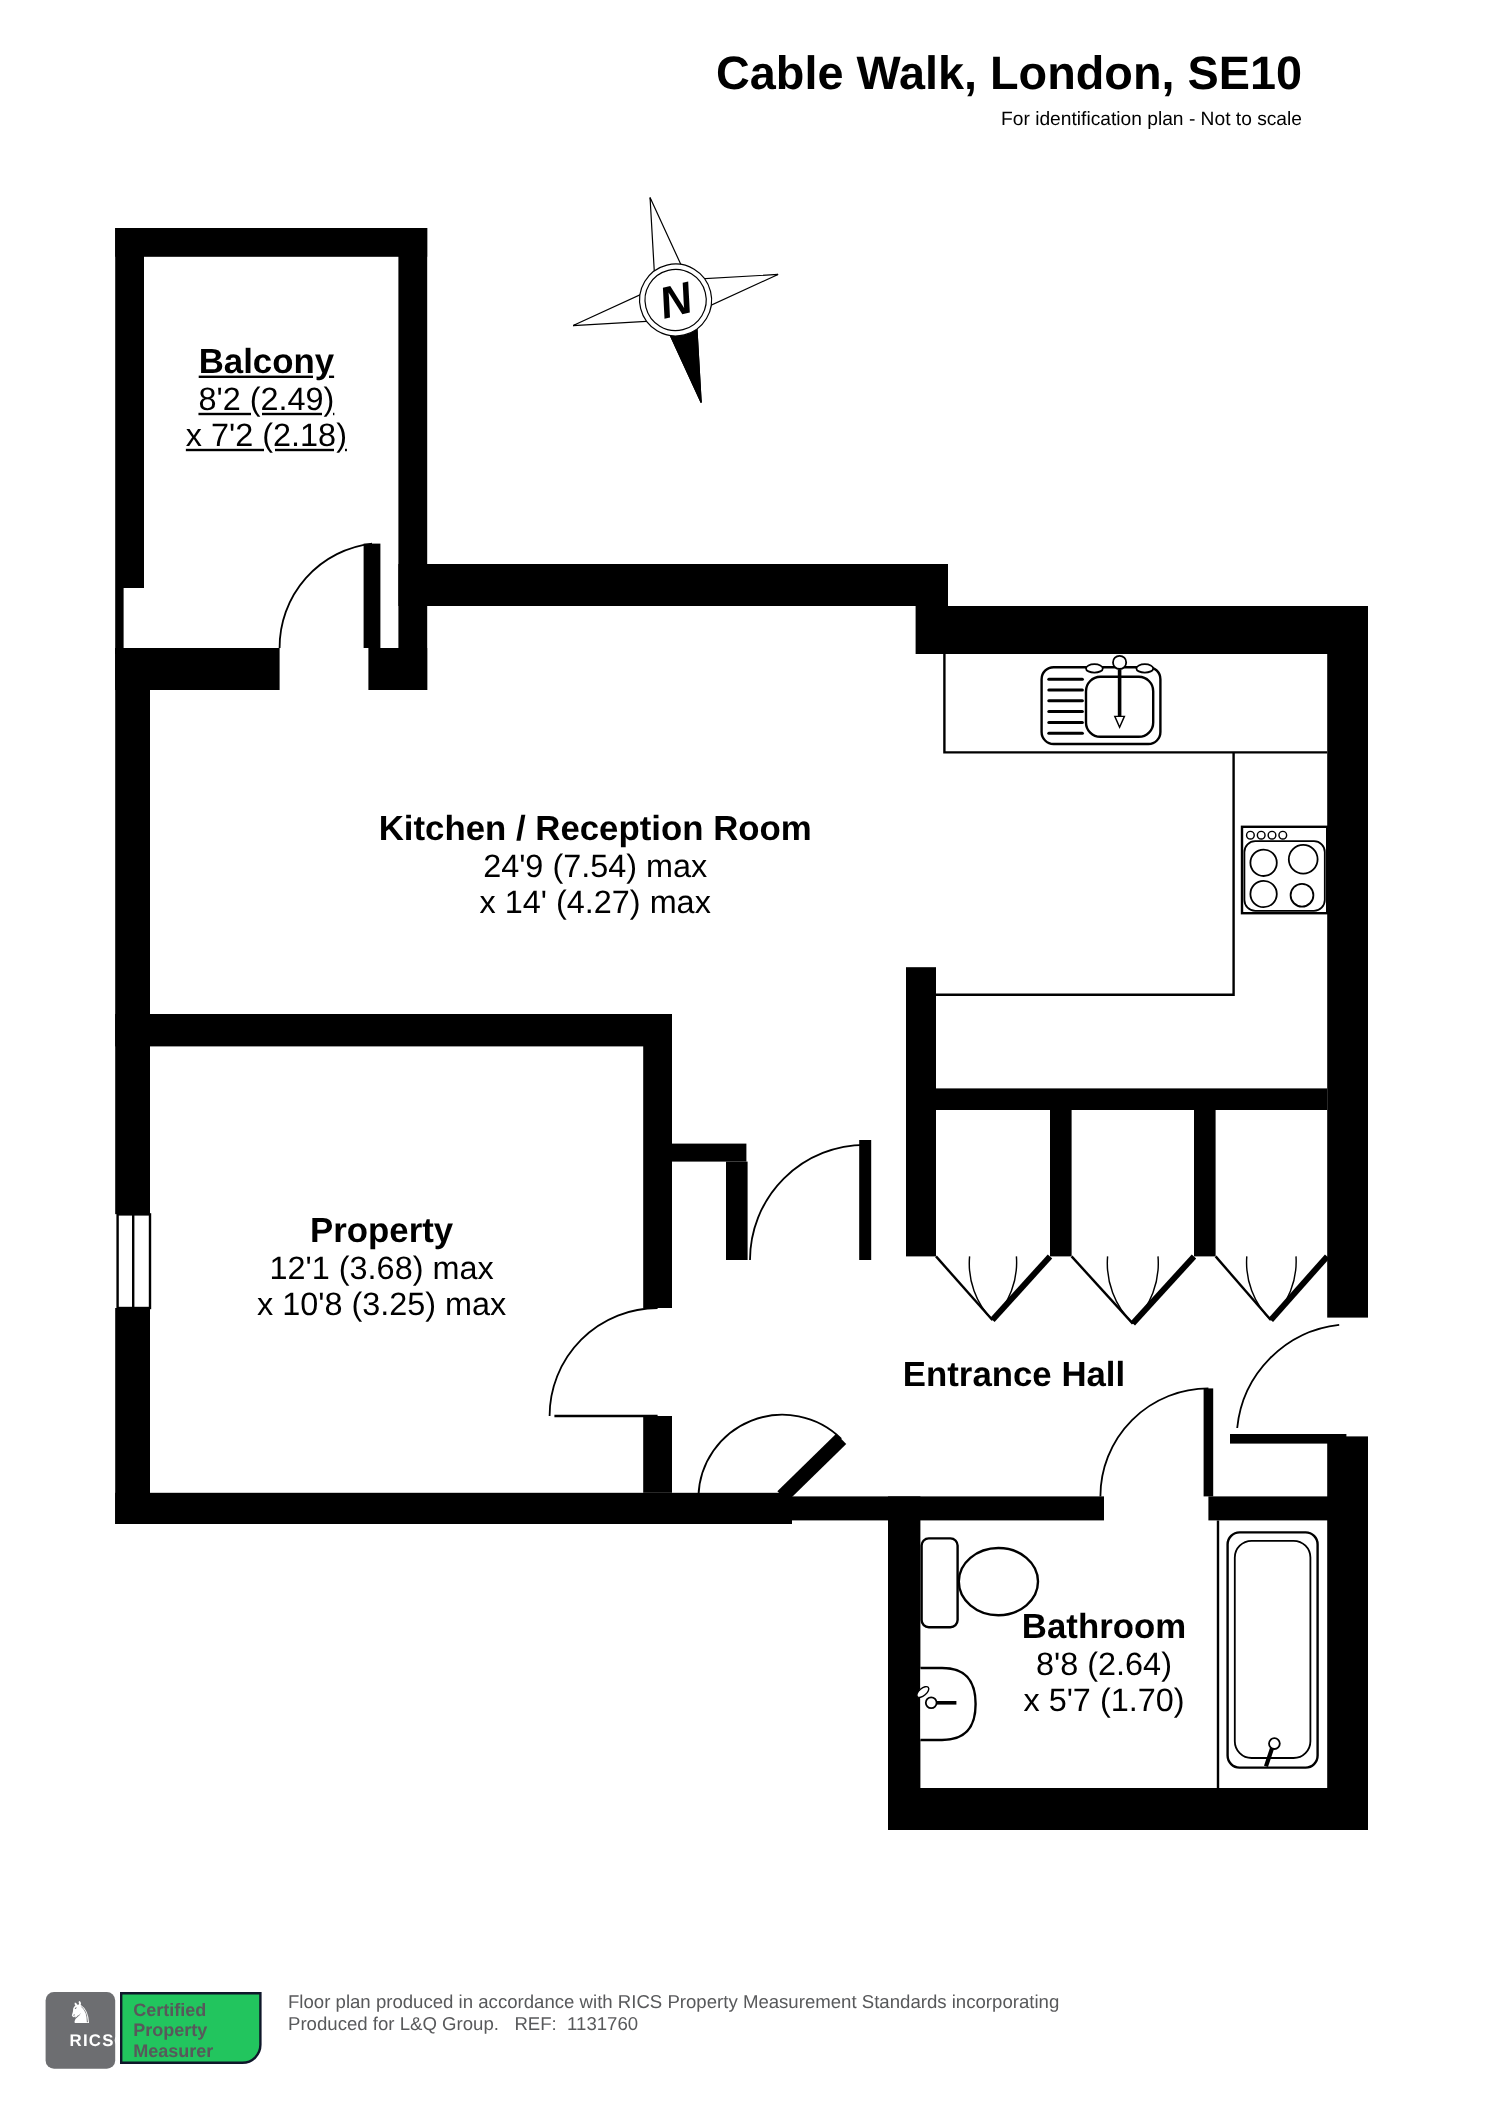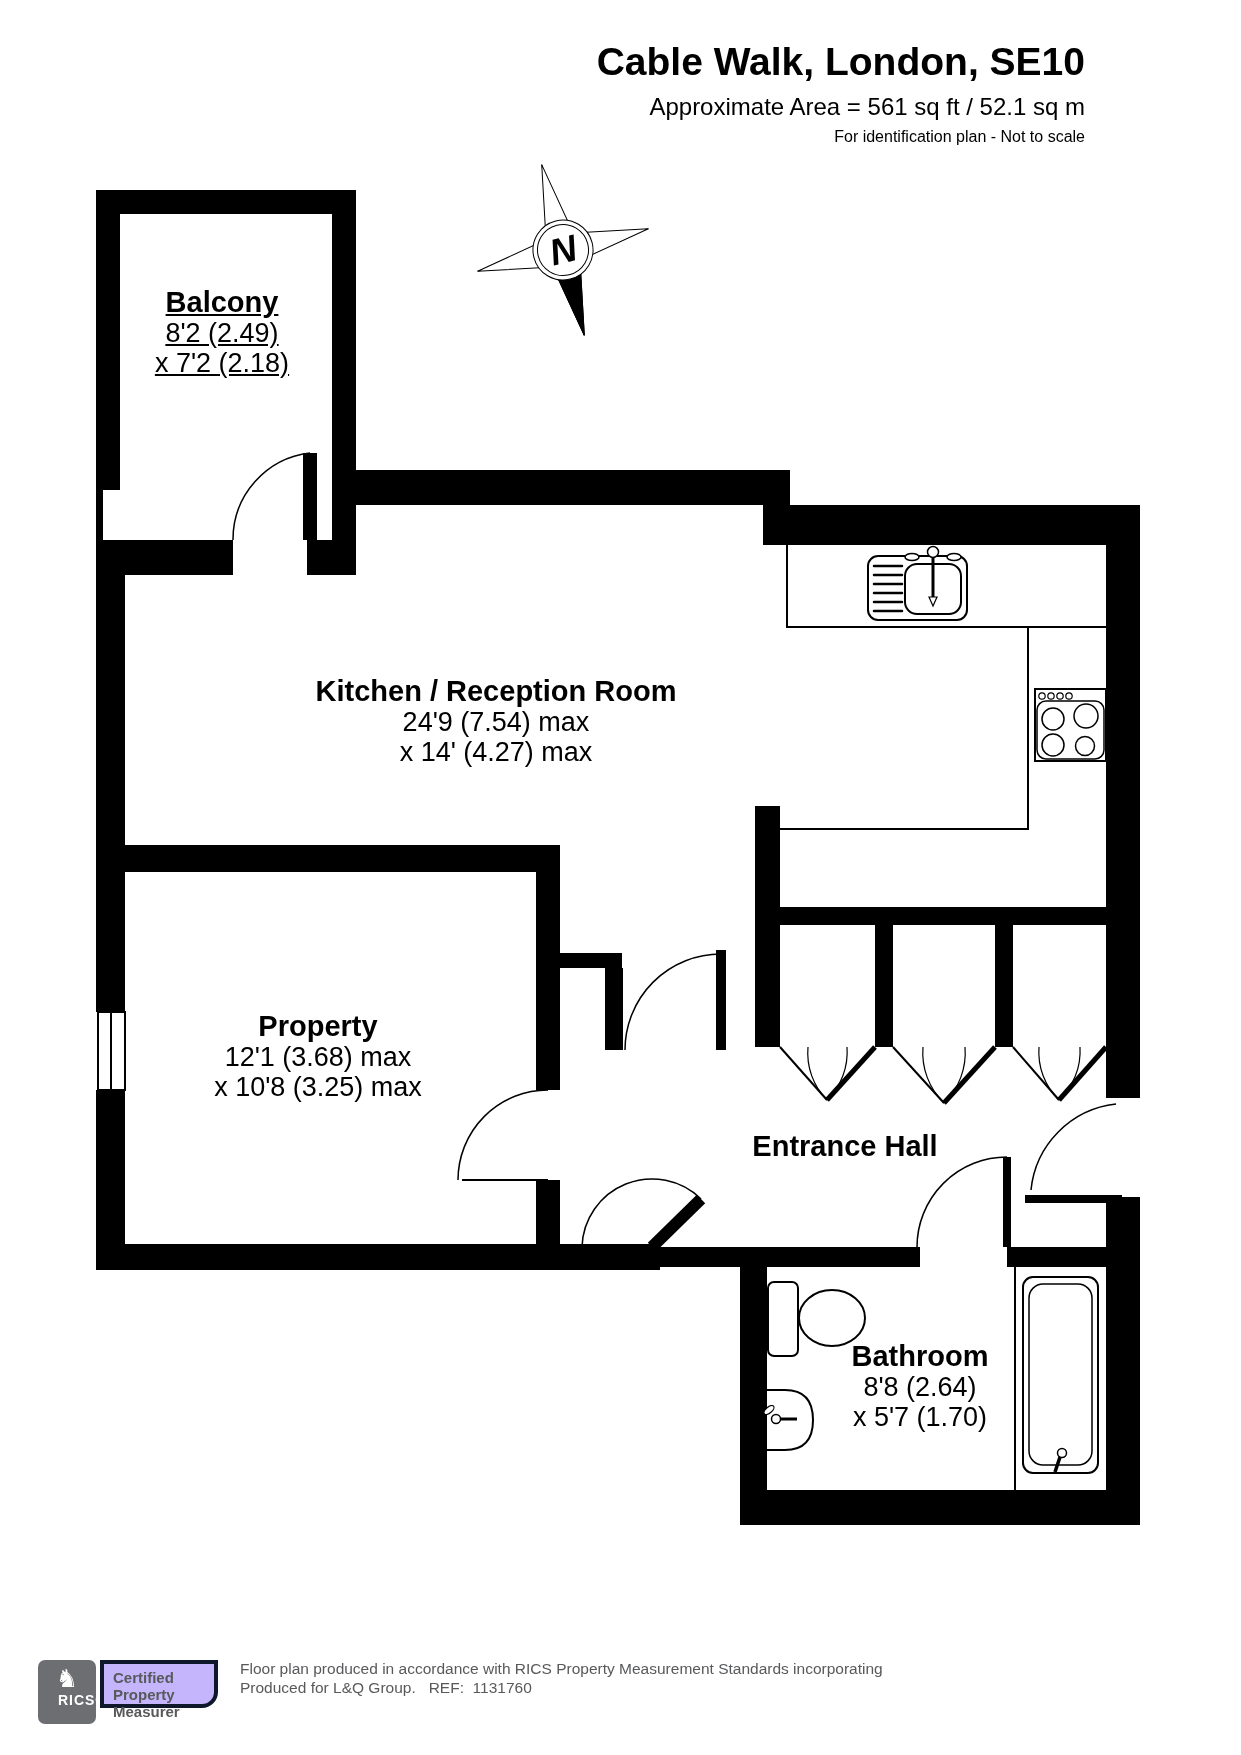--- a/index.html
+++ b/index.html
@@ -14,22 +14,22 @@
   
   .room-label{position:absolute;transform:translateX(-50%);text-align:center;line-height:30px;white-space:nowrap;}
   .room-name{font-size:29px;font-weight:bold;line-height:32px;}
   .room-dim{font-size:27px;}
   
   .footer{position:absolute;left:0;top:1652px;width:1241px;height:103px;}
   .rics-box{position:absolute;left:38px;top:8px;width:58px;height:64px;background:#6d6e71;
             border-radius:7px;color:#fff;text-align:center;}
   .rics-lion{font-size:25px;line-height:30px;display:block;margin-top:3px;}
   .rics-word{font-size:14px;font-weight:bold;letter-spacing:1px;display:block;line-height:14px;padding-left:20px;}
-  .badge-box{position:absolute;left:100px;top:8px;width:118px;height:48px;border:4px solid #0f172a;
-             border-radius:0 0 16px 0;background:#c4b5fd;padding:5px 0 0 9px;box-sizing:border-box;}
+  .badge-box{position:absolute;left:100px;top:8px;width:118px;height:60px;border:2px solid #0f172a;
+             border-radius:0 0 16px 0;background:#22c55e;padding:5px 0 0 9px;box-sizing:border-box;}
   .badge-line{font-size:15px;font-weight:bold;color:#58595b;line-height:17px;white-space:pre;}
   .foot-text{position:absolute;left:240px;top:7px;color:#58595b;font-size:15.5px;line-height:19px;}
   .foot-line{white-space:pre;}
 </style>
 </head>
 <body>
 
 <div class="page">
 
   <svg class="plan-svg" width="1241" height="1755" viewBox="0 0 1241 1755">
@@ -177,21 +177,20 @@
         <path d="M563 338 L577 264 L563 250 L549 264 Z" fill="#000"></path>
         <circle cx="563" cy="250" r="30"></circle>
         <circle cx="563" cy="250" r="25.5"></circle>
       </g>
       <text x="563" y="263" text-anchor="middle" font-size="37" font-weight="bold" font-style="italic" font-family="Liberation Sans, sans-serif" fill="#000">N</text>
     </g>
   </svg>
 
   <div class="header">
     <div class="title">Cable Walk, London, SE10</div>
-    <div class="area">Approximate Area = 561 sq ft / 52.1 sq m</div>
     <div class="disclaimer">For identification plan - Not to scale</div>
   </div>
 
   <div class="room-label" style="left:222px;top:286px;text-decoration:underline;">
     <div class="room-name">Balcony</div>
     <div class="room-dim">8'2 (2.49)</div>
     <div class="room-dim">x 7'2 (2.18)</div>
   </div>
 
   <div class="room-label" style="left:496px;top:675px;">

